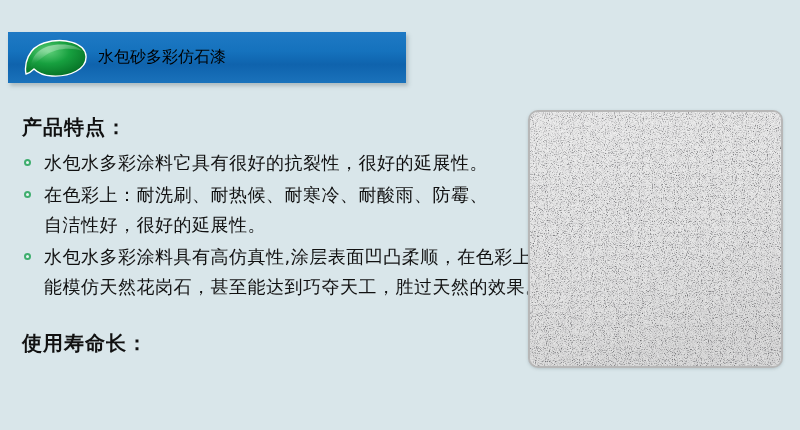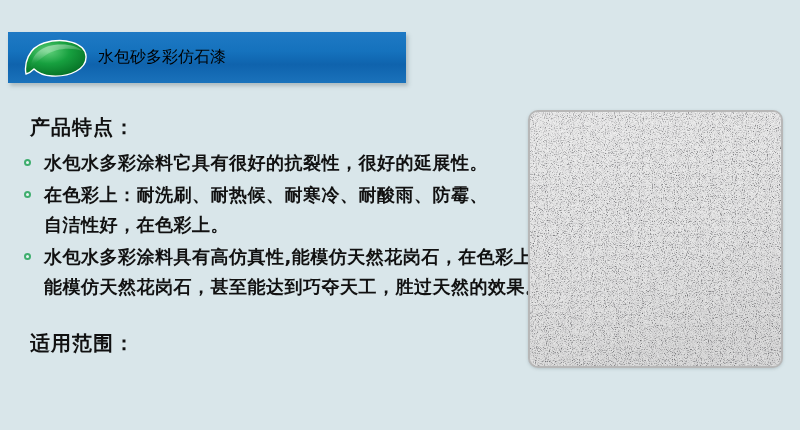--- a/index.html
+++ b/index.html
@@ -44,33 +44,32 @@
     left: 18px;
     top: 112px;
     width: 500px;
   }
   .section-heading {
     font-size: 20px;
     font-weight: bold;
     color: #111111;
     letter-spacing: 1px;
     line-height: 1.5;
-    margin: 0 0 6px 12px;
+    margin: 0 0 6px 4px;
     white-space: nowrap;
   }
   .bullet-list {
     list-style: none;
     margin: 0;
     padding: 0;
   }
   .bullet-item {
     position: relative;
     padding-left: 26px;
     margin-bottom: 2px;
-    font-weight: bold;
   }
   .bullet-marker {
     position: absolute;
     left: 6px;
     top: 11px;
     width: 7px;
     height: 7px;
     border: 2px solid #3fae6e;
     border-radius: 50%;
     background: #eaf3f5;
@@ -139,34 +138,34 @@
     <ul class="bullet-list">
 
       <li class="bullet-item">
         <span class="bullet-marker"></span>
         <div class="bullet-line">水包水多彩涂料它具有很好的抗裂性，很好的延展性。</div>
       </li>
 
       <li class="bullet-item">
         <span class="bullet-marker"></span>
         <div class="bullet-line">在色彩上：耐洗刷、耐热候、耐寒冷、耐酸雨、防霉、</div>
-        <div class="bullet-line cont">自洁性好，在色彩上。</div>
+        <div class="bullet-line cont">自洁性好，很好的延展性。</div>
       </li>
 
       <li class="bullet-item">
         <span class="bullet-marker"></span>
-        <div class="bullet-line">水包水多彩涂料具有高仿真性,能模仿天然花岗石，在色彩上</div>
+        <div class="bullet-line">水包水多彩涂料具有高仿真性,涂层表面凹凸柔顺，在色彩上</div>
         <div class="bullet-line cont">能模仿天然花岗石，甚至能达到巧夺天工，胜过天然的效果。</div>
       </li>
 
     </ul>
   </div>
 
   <div id="scope-section">
-    <div class="section-heading">适用范围：</div>
+    <div class="section-heading">使用寿命长：</div>
   </div>
 
 </div>
 
 <div id="sample-panel">
   <svg id="sample-texture" viewBox="0 0 255 258" preserveAspectRatio="none">
     <defs>
       <filter id="grainA" x="0" y="0" width="100%" height="100%">
         <feTurbulence type="fractalNoise" baseFrequency="0.55" numOctaves="4" seed="7" result="n"></feTurbulence>
         <feColorMatrix in="n" type="matrix" values="0 0 0 0 0.78

